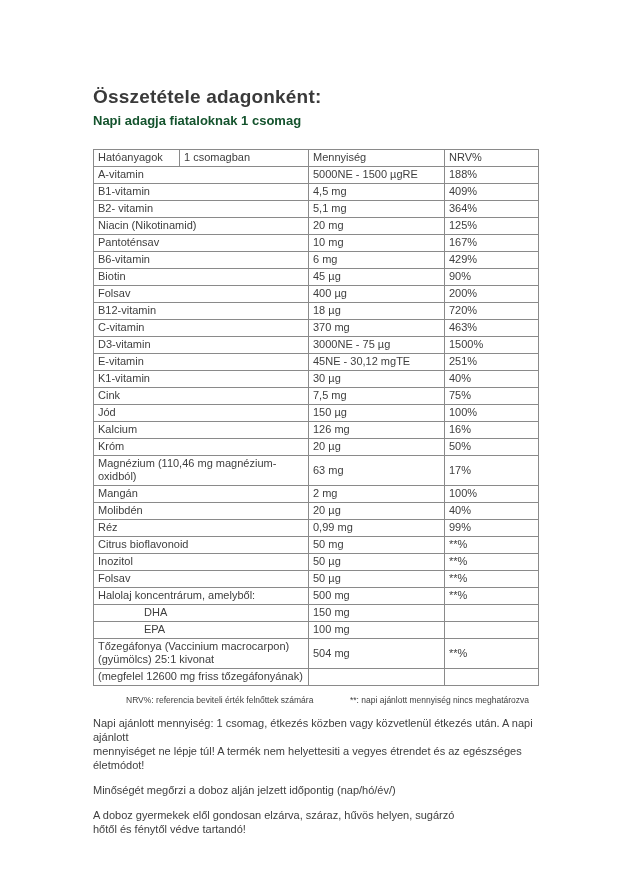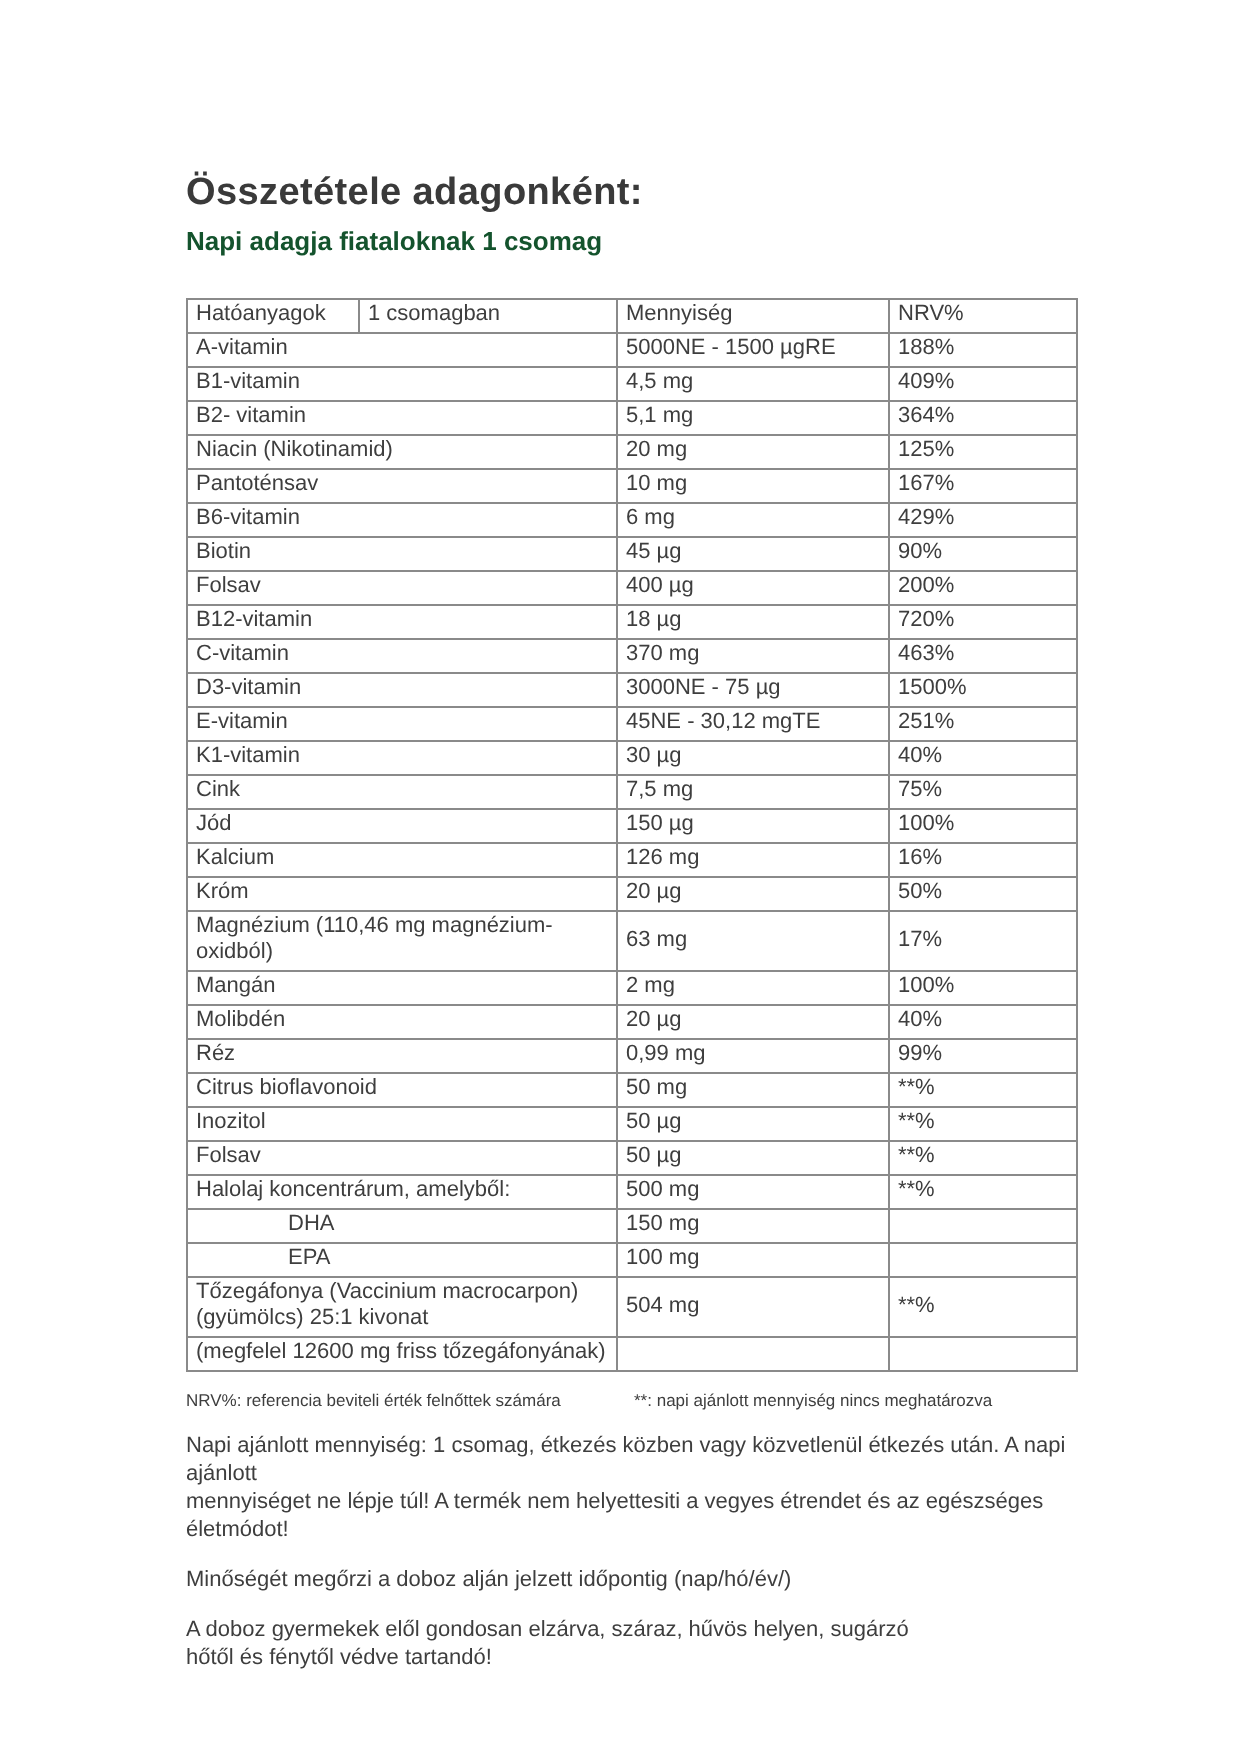--- a/index.html
+++ b/index.html
@@ -54,21 +54,21 @@
   table.ingredients td.name { white-space: pre-line; }
   table.ingredients td.indent { padding-left: 50px; }
   .footnote-row {
     display: flex;
     margin-top: 9px;
     font-size: 8.5px;
     line-height: 10px;
     color: #3e3e3e;
     width: 445px;
   }
-  .footnote-left { flex: 0 0 224px; }
+  .footnote-left { flex: 0 0 224px; margin-left: 33px; }
   .footnote-right { flex: 1 1 auto; }
   .para {
     margin-top: 11px;
     font-size: 11px;
     line-height: 14px;
     white-space: pre-line;
     width: 460px;
     color: #3e3e3e;
   }
 </style>

